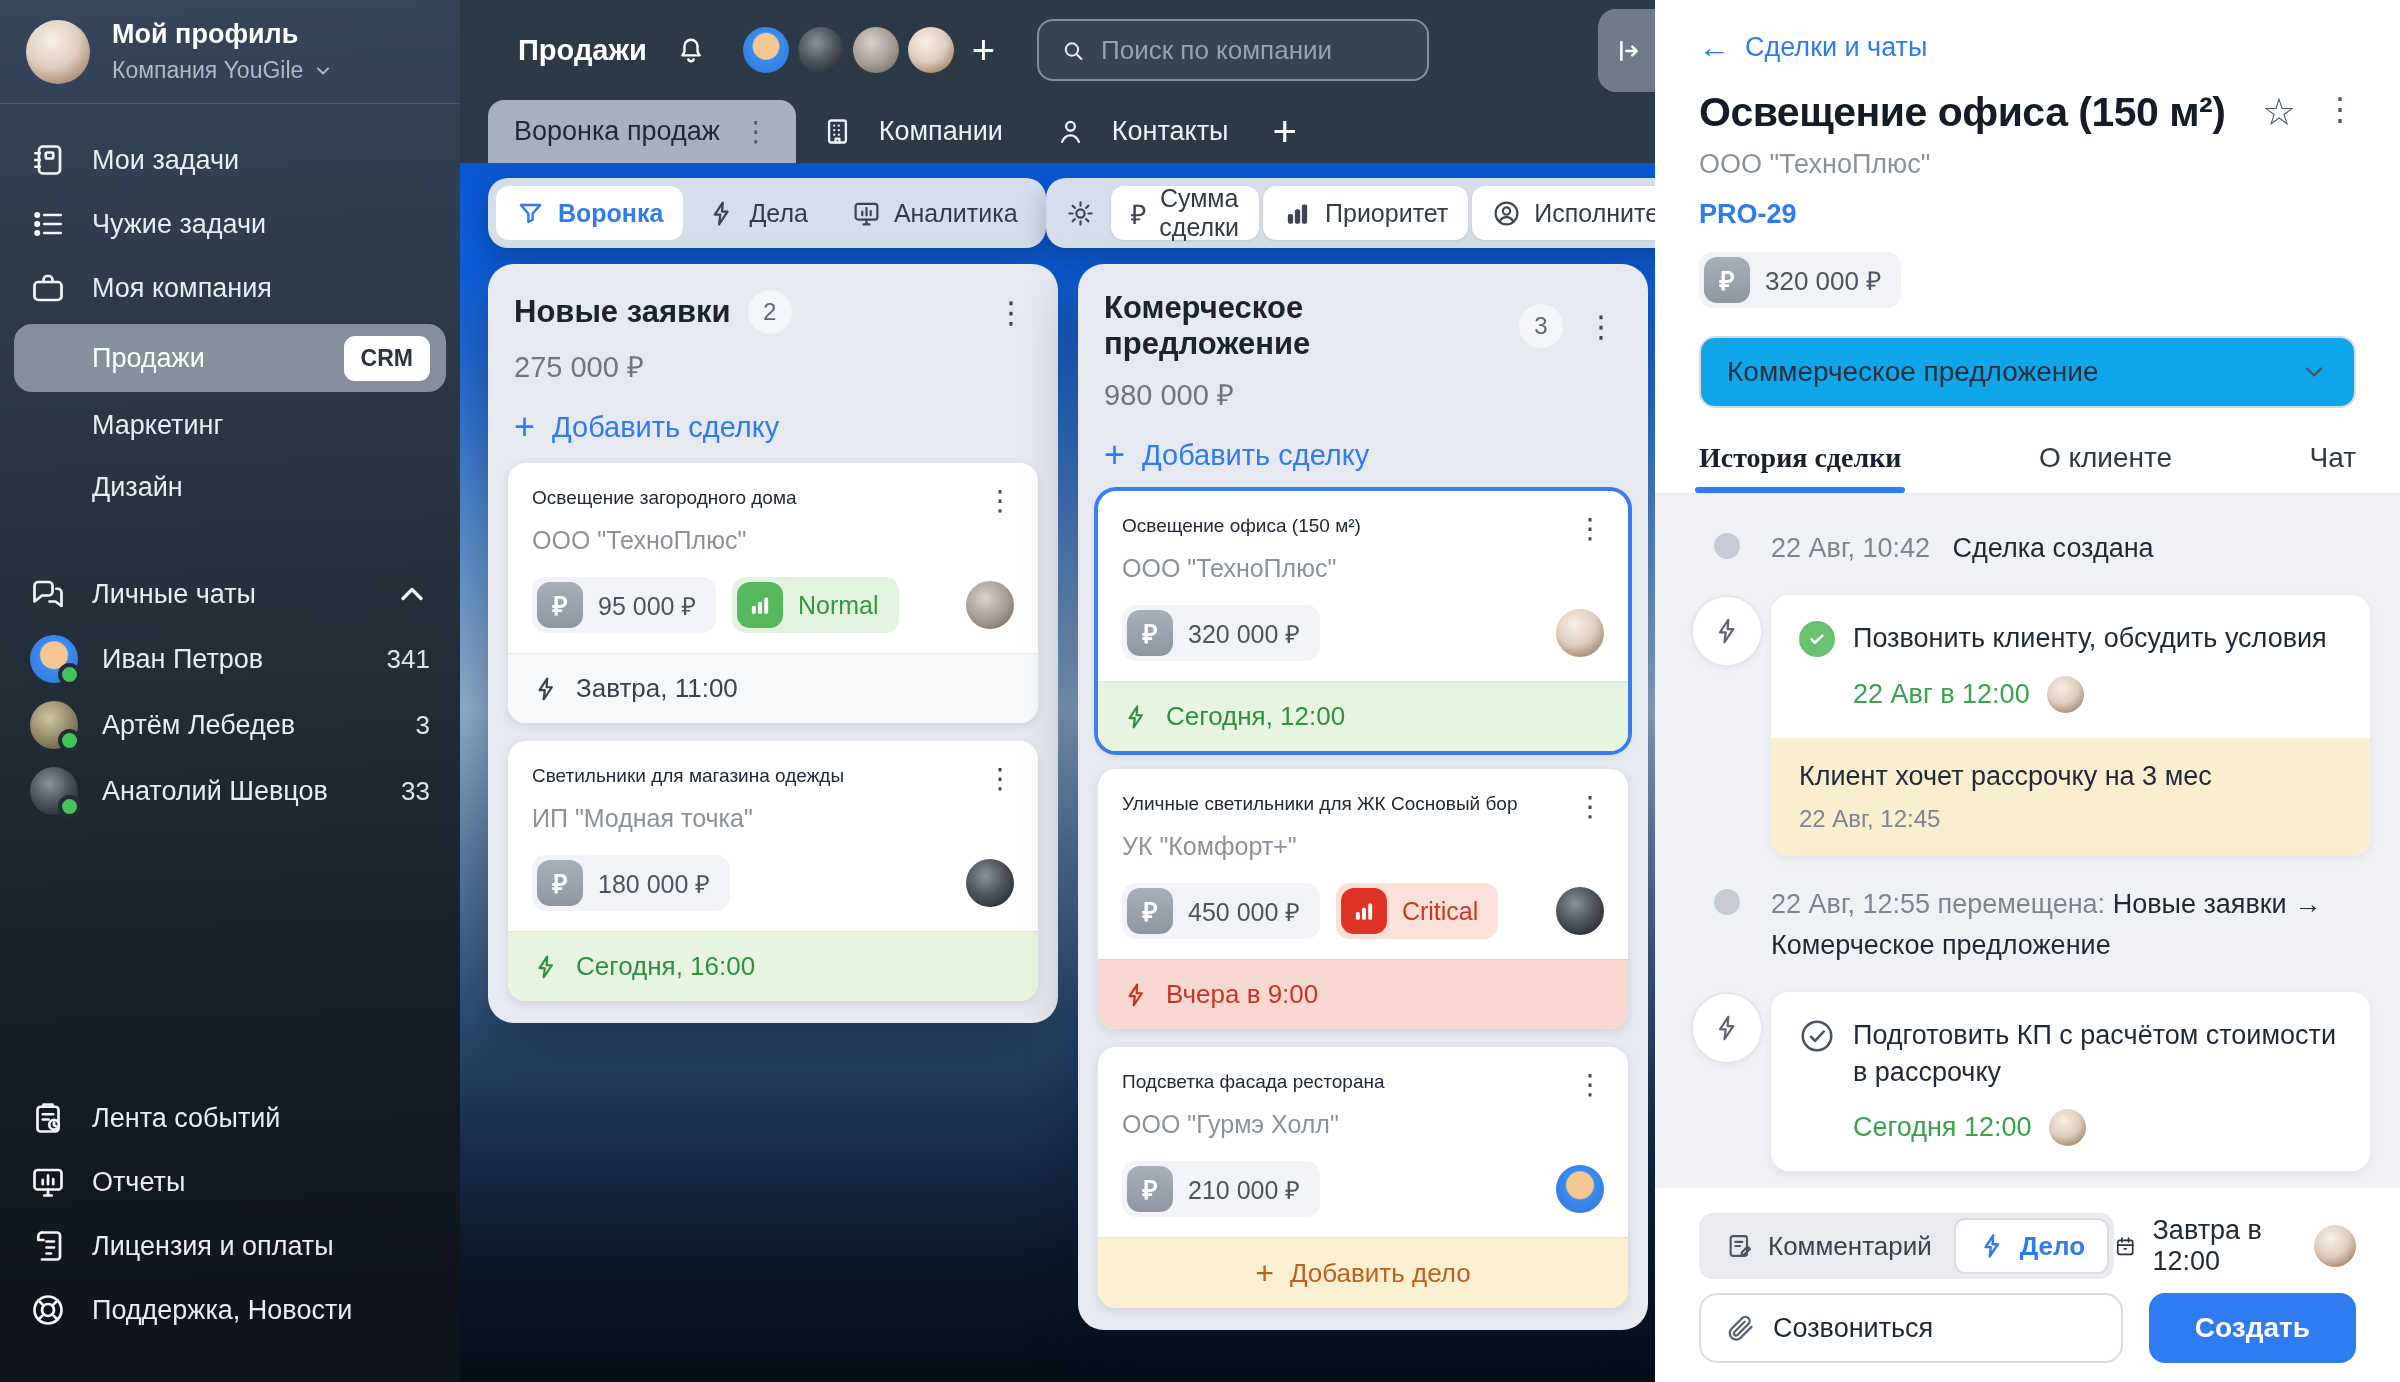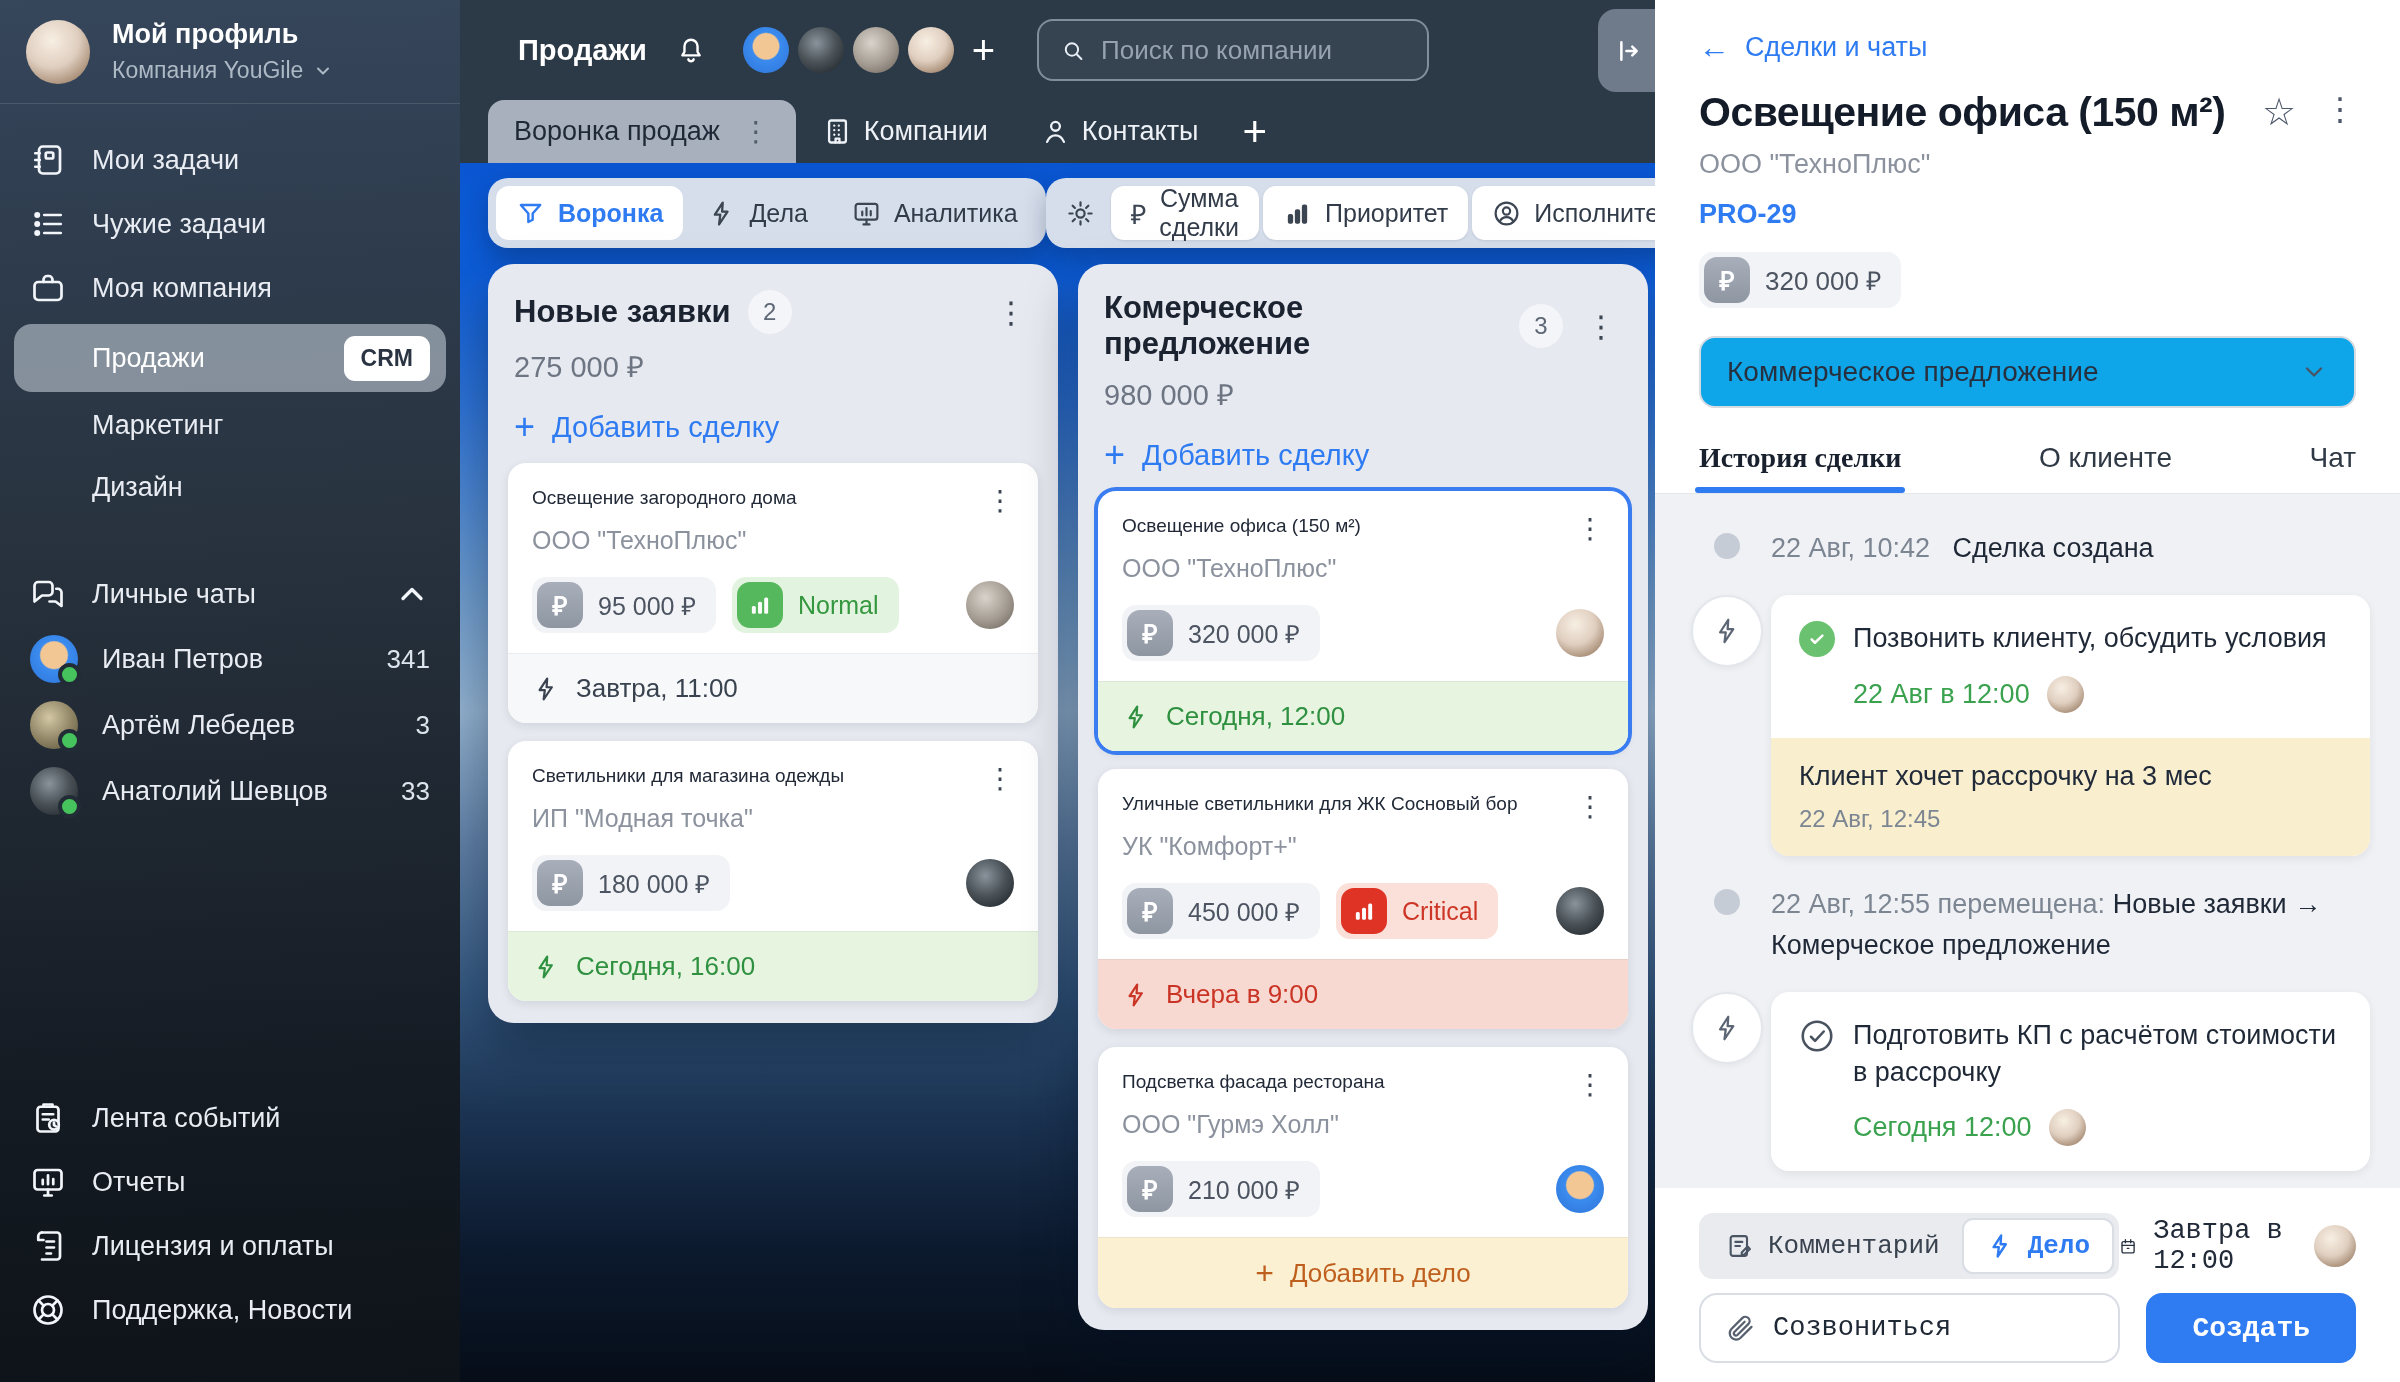--- a/index.html
+++ b/index.html
@@ -57,21 +57,21 @@
     background: rgba(255,255,255,.05); display:flex; align-items:center; gap:16px; padding: 0 22px; }
   .search input { background: transparent; border:0; outline:0; color:#e7edf4; font-size: 26px; width: 100%;
     font-family: inherit; }
   .search input::placeholder { color:#96a2b2; }
   .collapse-btn { position:absolute; right: 0; top: 9px; width: 57px; height: 83px;
     background: rgba(126,138,154,.82); border-radius: 18px 0 0 18px; display:flex; align-items:center; justify-content:center; }
   .tabs-row { height: 63px; display:flex; align-items: stretch; padding-left: 28px; }
   .tab-active { background:#a7b0bc; border-radius: 16px 16px 0 0; display:flex; align-items:center; gap: 22px;
     padding: 0 26px; font-size: 27px; color:#1f2836;justify-content:space-between; }
   .tab-active .dots { color:#515c6b; font-size: 28px; }
-  .tab { display:flex; align-items:center; gap: 11px; padding: 0 26px; font-size: 27px; color:#eef2f7; }
+  .tab { display:flex; align-items:center; gap: 26px; padding: 0 26px; font-size: 27px; color:#eef2f7; }
   .tab svg { width: 31px; height: 31px; stroke:#eef2f7; }
   .tab-plus { font-size: 42px; color:#fff; font-weight: 300; padding: 0 18px; align-self: center; line-height:1; }
 
   .board { flex:1; overflow:hidden; padding-top: 15px;
     background: linear-gradient(180deg, #0a56d2 0%, #0d5cd6 9%, #2e72d4 20%, #6f9ccb 36%, #93b2d0 45%,
       #5f7fa4 56%, #33567d 68%, #1b3352 78%, #0c1a2e 89%, #060d18 100%); }
   .toolbar { display:flex; justify-content: space-between; padding: 0 28px; margin-bottom: 16px; }
   .tool-group { background: rgba(226,230,237,.95); border-radius: 20px; padding: 8px; display:flex; align-items:center;
     gap: 4px; box-shadow: 0 12px 26px rgba(8,18,40,.28); }
   .tool-btn { display:flex; align-items:center; gap: 13px; font-size: 25px; color:#323b49; padding: 0 20px;
@@ -164,21 +164,21 @@
     display:flex; align-items:center; justify-content:center; margin-top: 1px; }
   .check-filled svg { width: 20px; height: 20px; stroke:#fff; }
   .check-outline { width: 36px; height: 36px; flex:none; margin-top: 1px; }
   .check-outline svg { width: 36px; height: 36px; stroke:#49525f; }
   .t-when { display:flex; align-items:center; gap: 17px; margin: 19px 0 0 54px; font-size: 27px; color:#3aa24e; }
   .t-when .avatar { width: 37px; height: 37px; }
   .t-note { background:#f9efce; padding: 23px 28px; }
   .t-note-text { font-size: 27px; color:#212a39; }
   .t-note-time { font-size: 24px; color:#7c8592; margin-top: 13px; }
 
-  .composer { background:#fff; padding: 25px 44px 0; font-family: Liberation Mono, monospace; }
+  .composer { background:#fff; padding: 25px 44px 0; }
   .composer-top { display:flex; align-items:center; }
   .segmented { background:#e9ebef; border-radius: 14px; padding: 5px; display:flex; align-items:center; }
   .seg { display:flex; align-items:center; gap: 14px; font-size: 26px; color:#39424f; padding: 0 22px; height: 56px;
     border-radius: 11px; border: 0; background: transparent; font-family: inherit; }
   .seg svg { width: 28px; height: 28px; stroke:#4a5462; }
   .seg.active { background:#fff; border: 2px solid #d9dde4; color:#2e7bf2; font-weight: 700; }
   .seg.active svg { stroke:#2e7bf2; }
   .schedule { margin-left:auto; display:flex; align-items:center; gap: 16px; font-size: 27px; color:#212a38; }
   .schedule svg { width: 31px; height: 31px; stroke:#2a3342; }
   .schedule .avatar { width: 42px; height: 42px; margin-left: 12px; }

